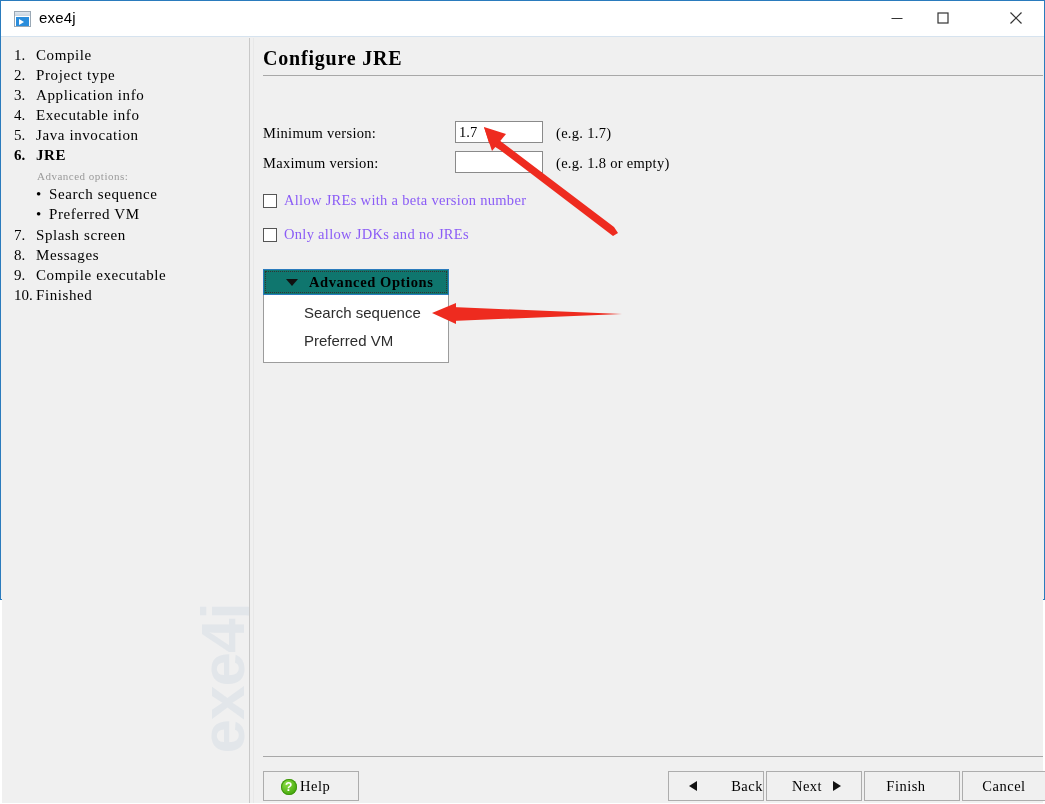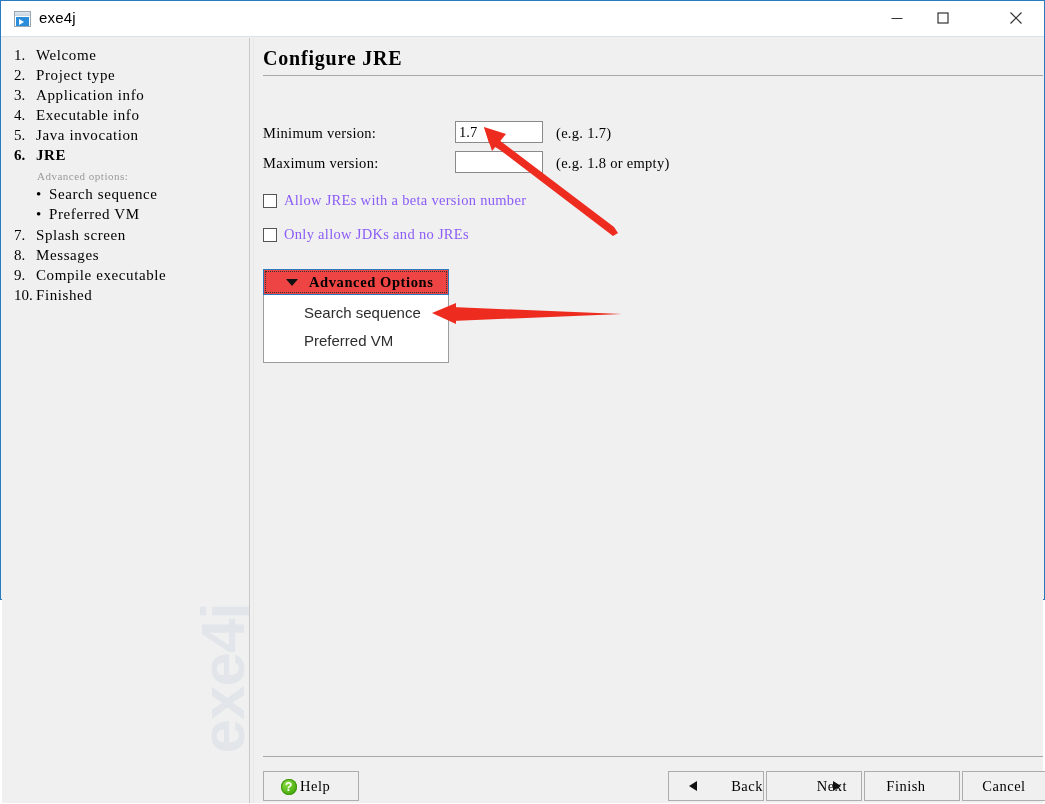--- a/index.html
+++ b/index.html
@@ -249,21 +249,21 @@
     letter-spacing: 0.3px;
   }
 
   
   #adv-button {
     position: absolute;
     left: 9px; top: 231px;
     width: 186px;
     height: 26px;
     box-sizing: border-box;
-    background: #ef4444;
+    background: #0f766e;
     border: 1px solid #2a7bbd;
     cursor: default;
   }
   #adv-button .focus-ring {
     position: absolute;
     left: 1px; top: 1px;
     right: 1px; bottom: 1px;
     border: 1px dotted #333333;
   }
   #adv-button .caret {
@@ -355,21 +355,21 @@
     font-weight: bold;
     color: #ffffff;
   }
   #btn-help .btxt { left: 36px; right: 6px; text-align: left; }
 
   #btn-back   { left: 414px; top: 733px; width: 96px; height: 30px; }
   #btn-next   { left: 512px; top: 733px; width: 96px; height: 30px; }
   #btn-finish { left: 610px; top: 733px; width: 96px; height: 30px; }
   #btn-cancel { left: 708px; top: 733px; width: 96px; height: 30px; }
   #btn-back .btxt  { left: 14px; right: 0; text-align: right; }
-  #btn-next .btxt  { left: 0; right: 14px; text-align: right; }
+  #btn-next .btxt  { left: 0; right: 14px; text-align: center; }
   .tri-left {
     position: absolute;
     left: 20px; top: 50%;
     margin-top: -5px;
     width: 0; height: 0;
     border-top: 5px solid transparent;
     border-bottom: 5px solid transparent;
     border-right: 8px solid #111111;
   }
   .tri-right {
@@ -418,21 +418,21 @@
         <line x1="1.5" y1="1.5" x2="12.5" y2="12.5" stroke="#333" stroke-width="1.2"></line>
         <line x1="12.5" y1="1.5" x2="1.5" y2="12.5" stroke="#333" stroke-width="1.2"></line>
       </svg>
     </div>
   </div>
 
   <div id="sidebar">
 
     <div class="step" style="top:9px;">
       <span class="num">1.</span>
-      <span class="lbl">Welcome</span>
+      <span class="lbl">Compile</span>
     </div>
     <div class="step" style="top:29px;">
       <span class="num">2.</span>
       <span class="lbl">Project type</span>
     </div>
     <div class="step" style="top:49px;">
       <span class="num">3.</span>
       <span class="lbl">Application info</span>
     </div>
     <div class="step" style="top:69px;">

